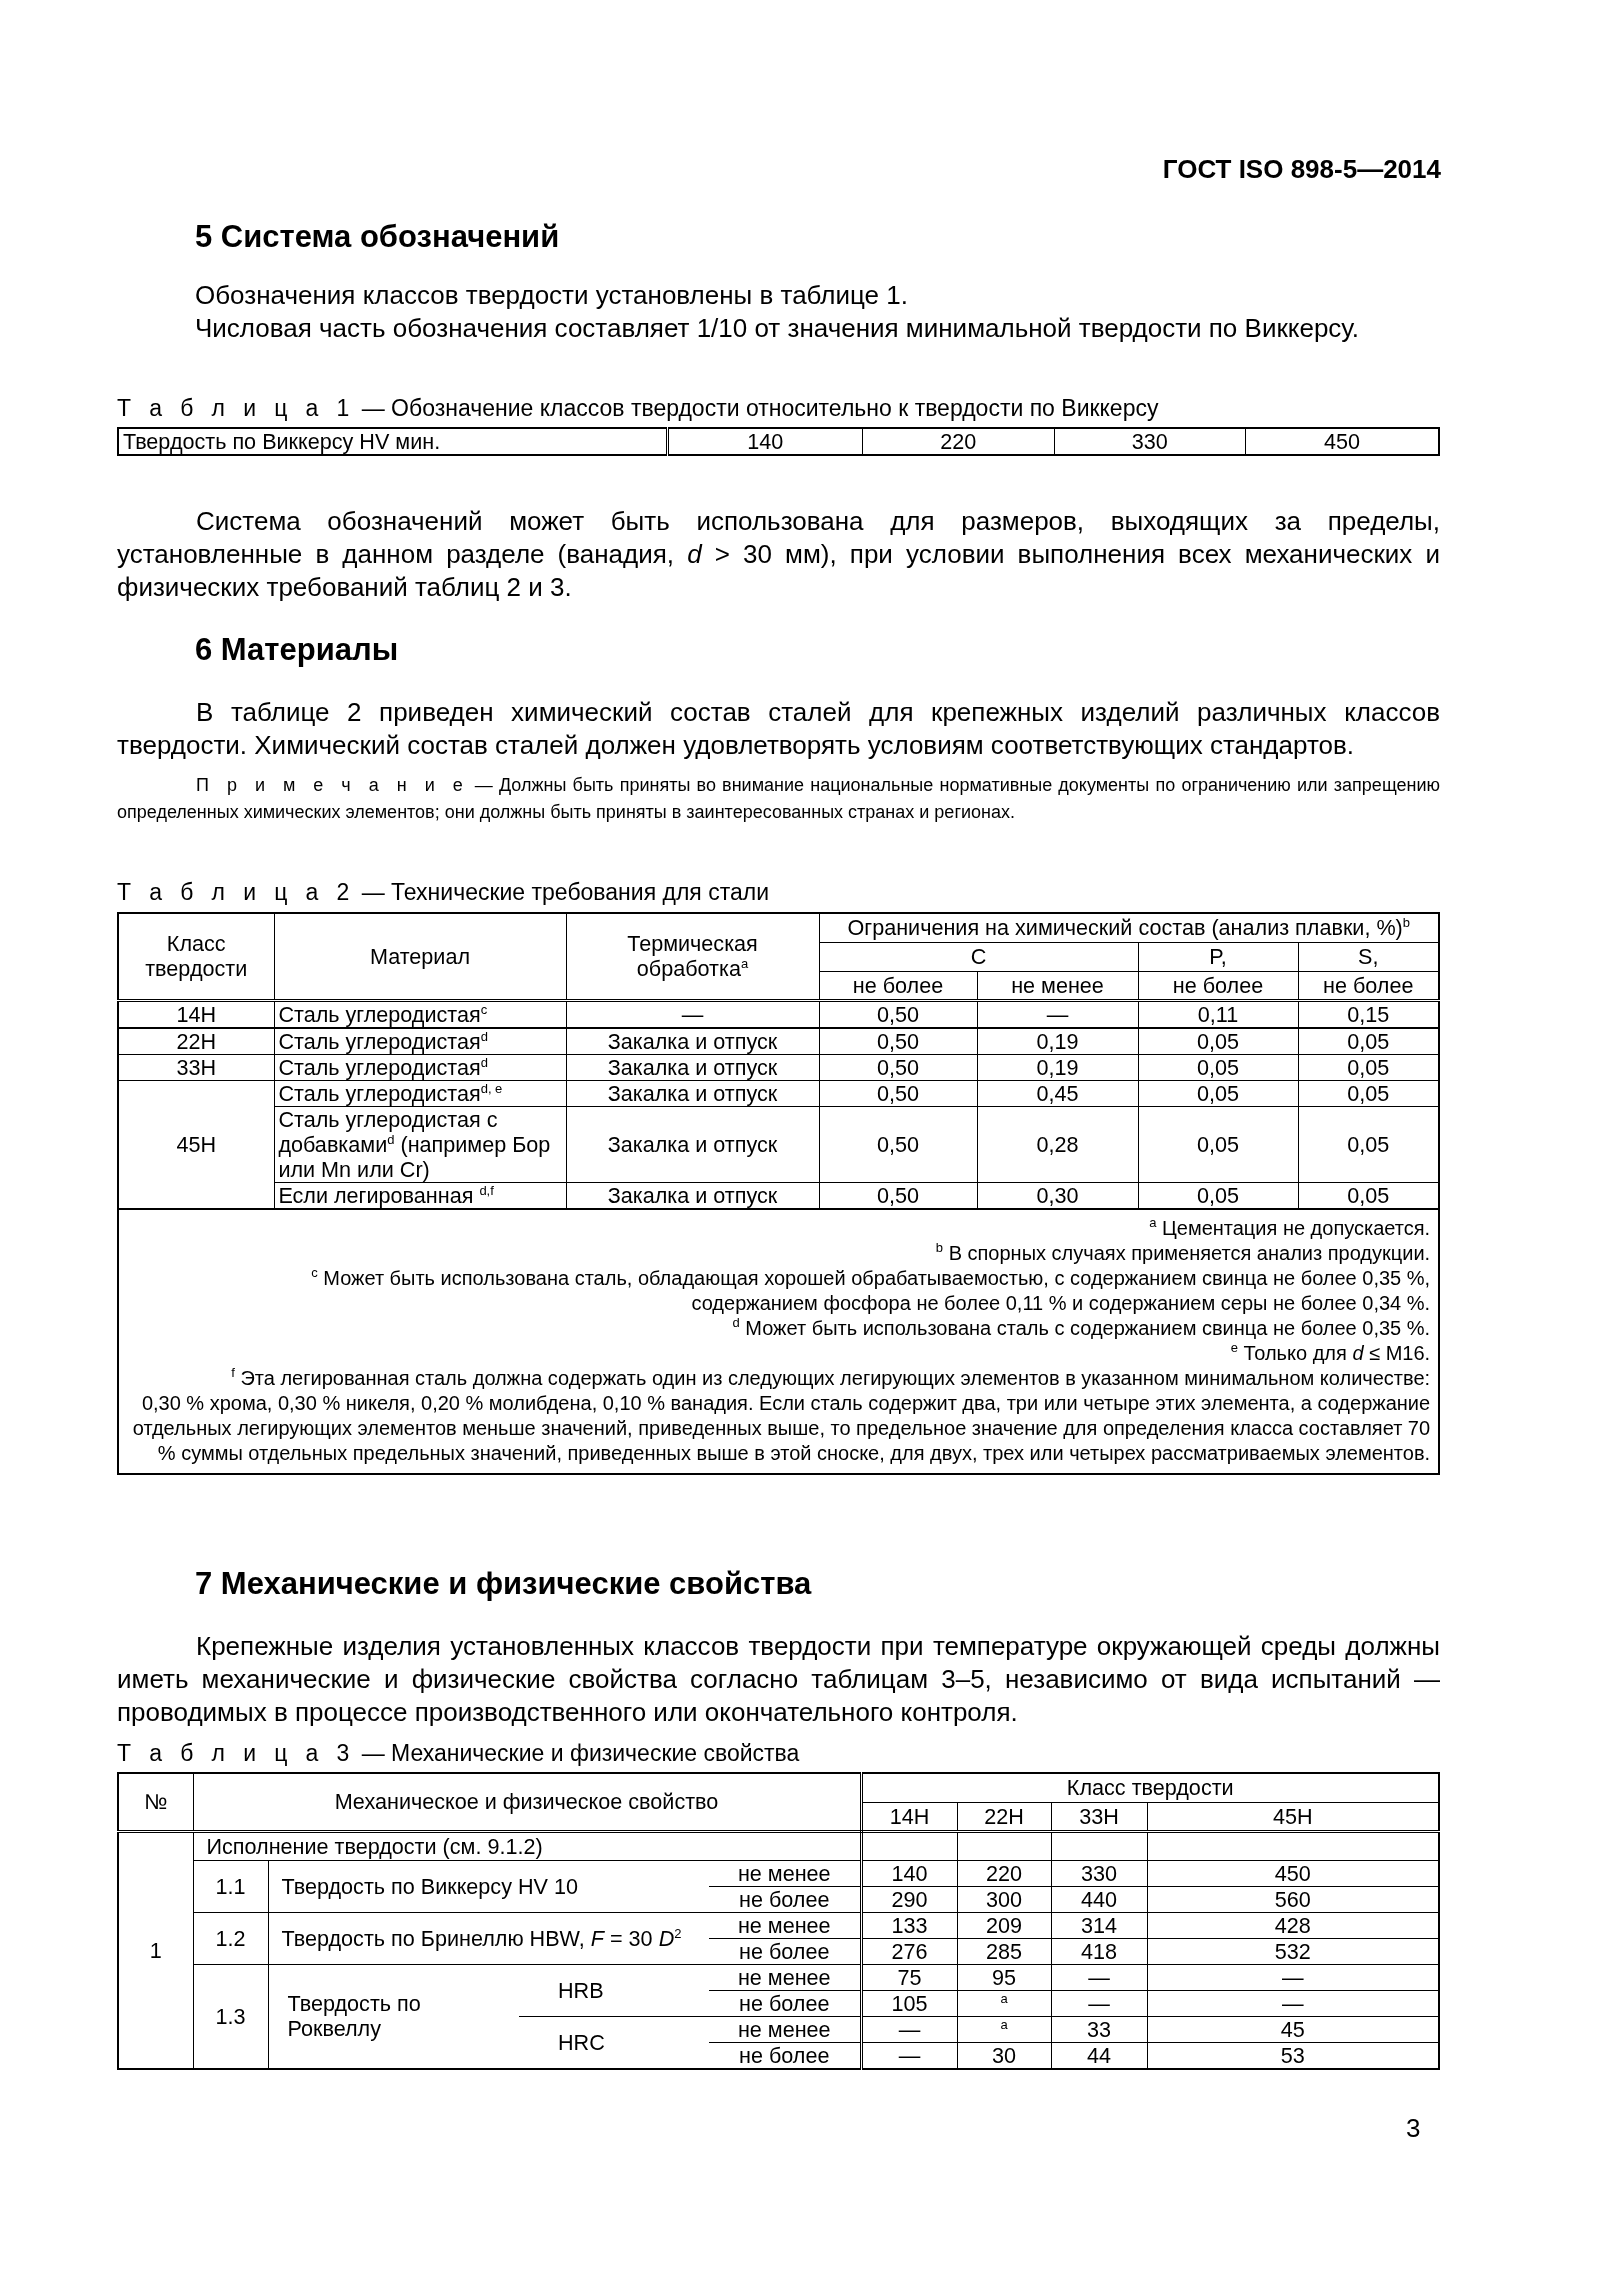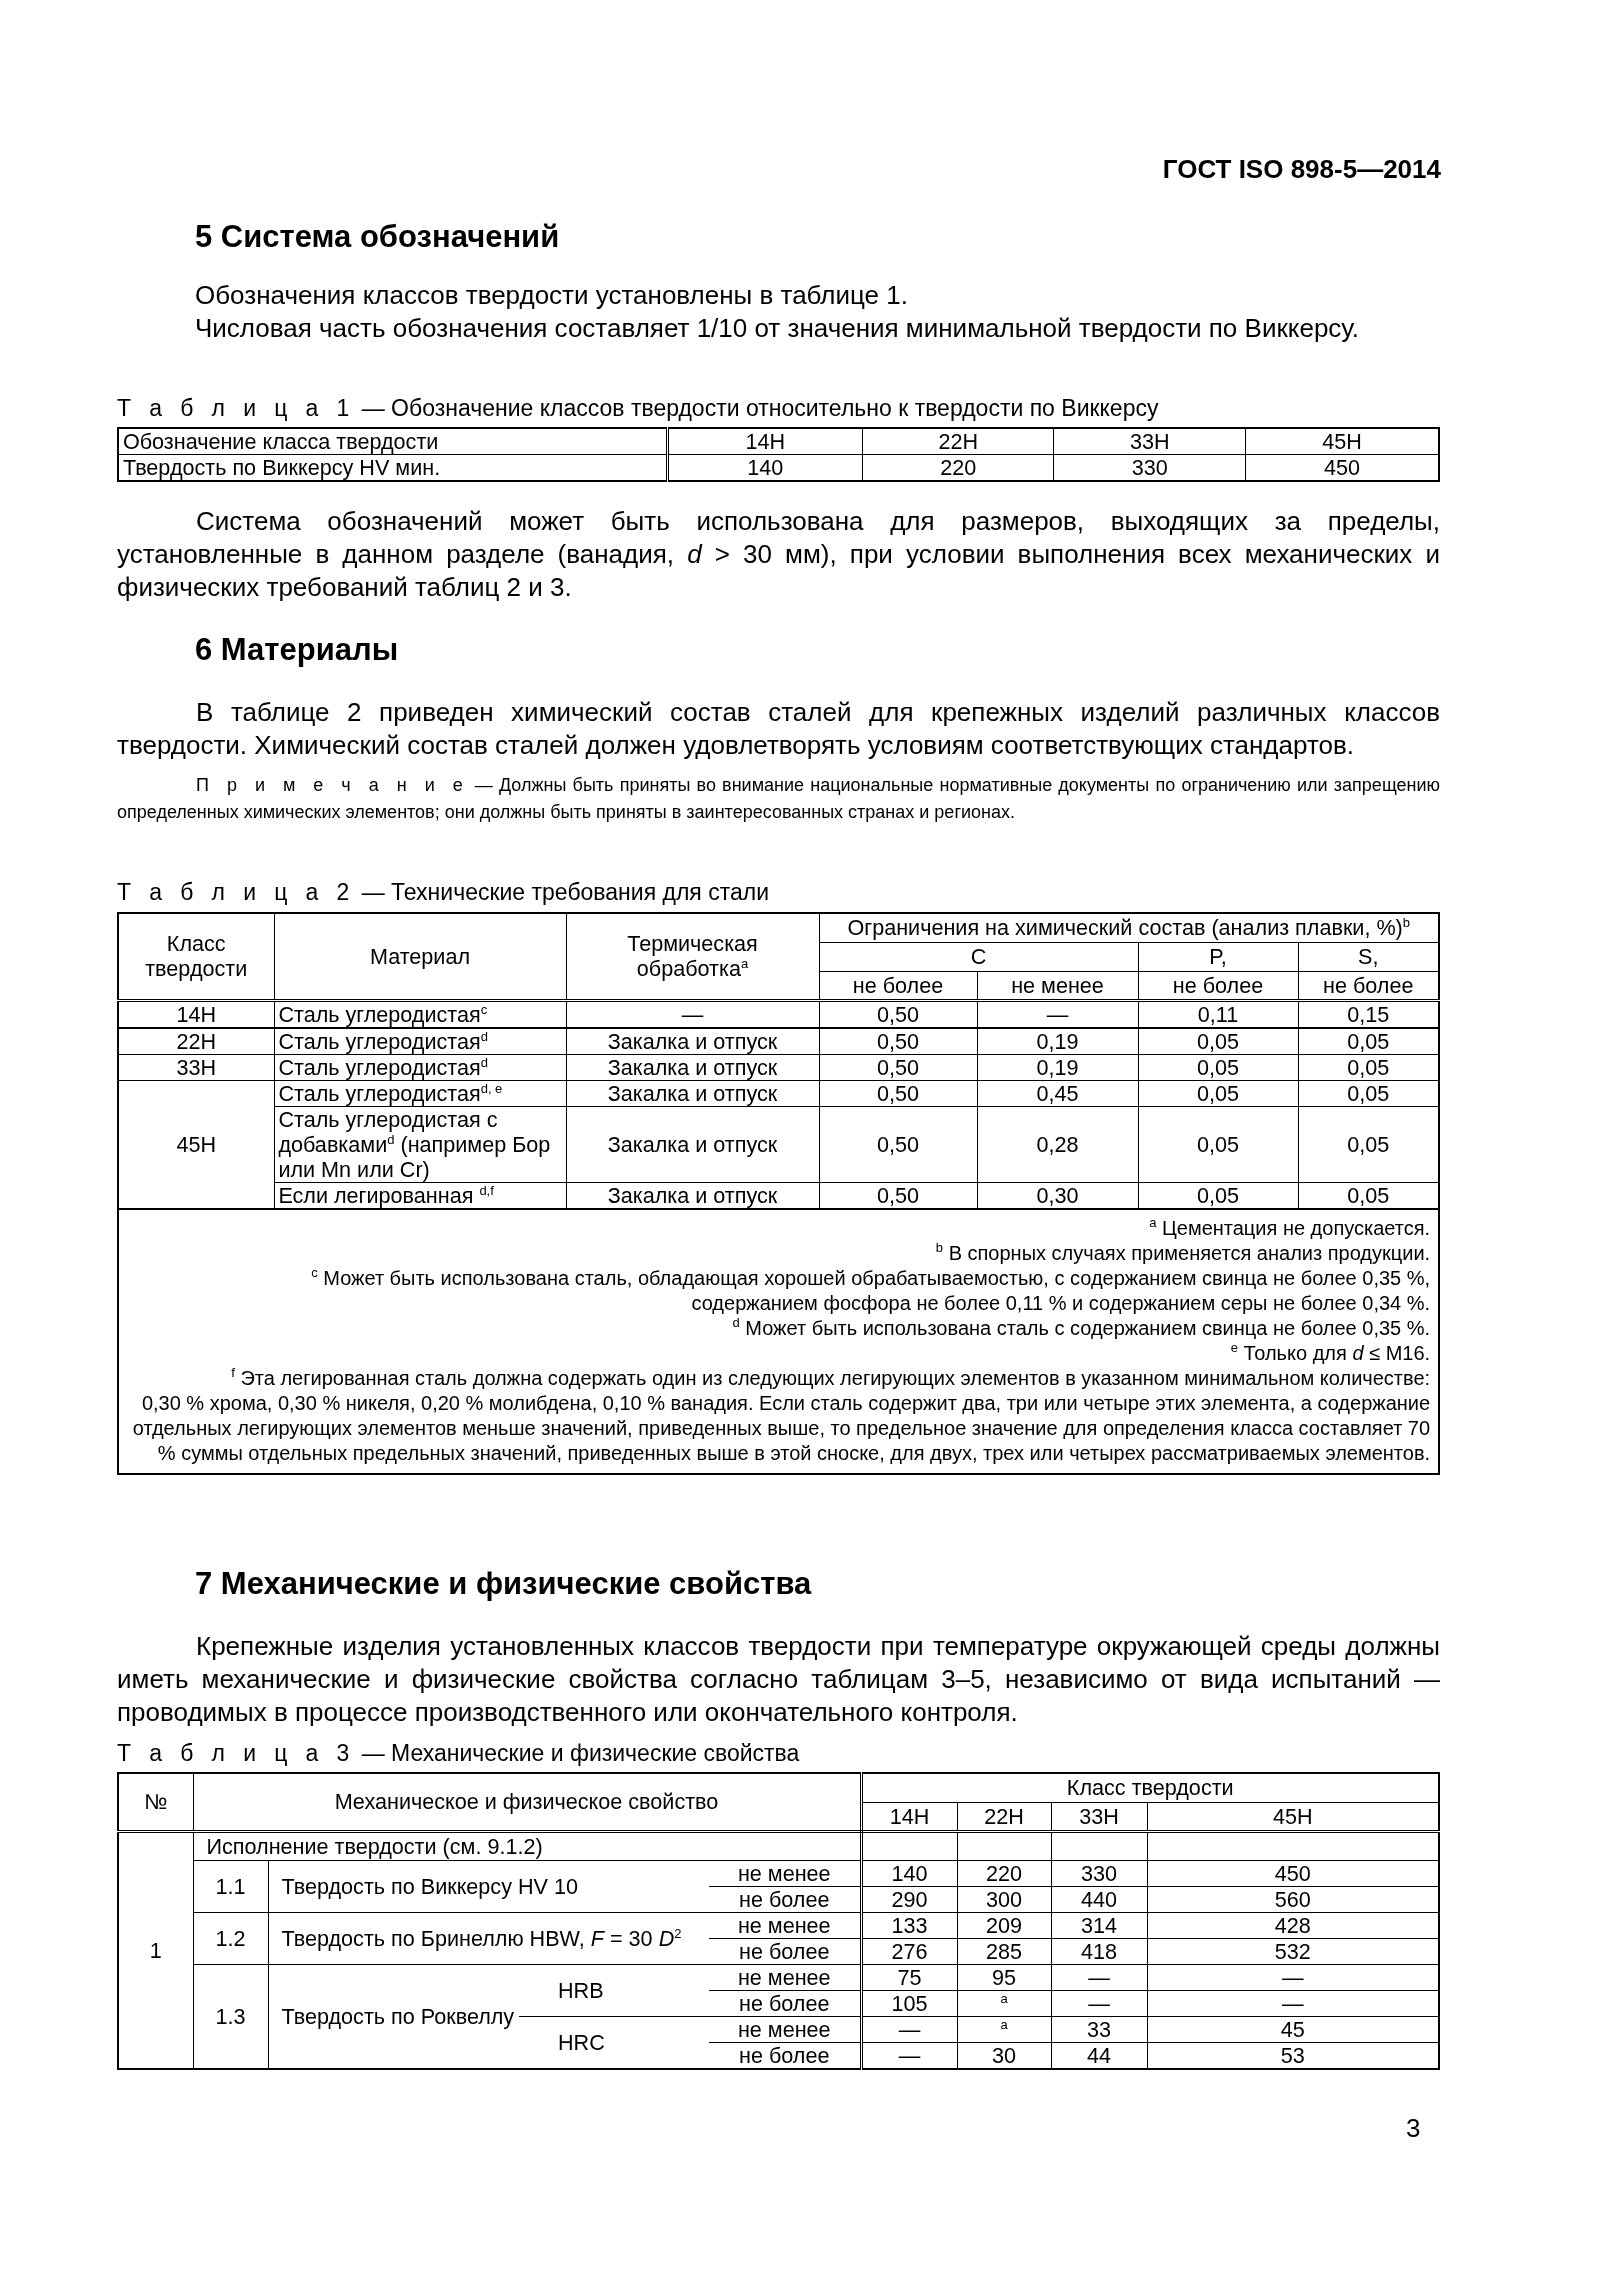--- a/index.html
+++ b/index.html
@@ -44,27 +44,20 @@
 </div>
 <table style="top:427px; left:117px; width:1323px; font-size:21.6px" class="outer">
   <colgroup>
       <col style="width:549px">
       <col>
       <col>
       <col>
       <col>
     </colgroup>
   <tbody>
-      <tr>
-    <td class="l dbl-right">Обозначение класса твердости</td>
-    <td class="c">14H</td>
-    <td class="c">22H</td>
-    <td class="c">33H</td>
-    <td class="c">45H</td>
-  </tr>
   <tr>
     <td class="l dbl-right">Твердость по Виккерсу HV мин.</td>
     <td class="c">140</td>
     <td class="c">220</td>
     <td class="c">330</td>
     <td class="c">450</td>
   </tr>
 </tbody>
   </table>
 
@@ -248,21 +241,21 @@
   <tr>
     <td class="c dbl-right" style="border-left:none">не более</td>
     <td class="c">276</td>
     <td class="c">285</td>
     <td class="c">418</td>
     <td class="c">532</td>
   </tr>
 
   <tr>
     <td rowspan="4" class="c">1.3</td>
-    <td rowspan="4" class="l" style="border-right:none; padding-left:13px">Твердость по Роквеллу</td>
+    <td rowspan="4" class="l" style="border-right:none; padding-left:19px">Твердость по Роквеллу</td>
     <td rowspan="2" class="l" style="border-left:none; border-right:none; padding-left:39px">HRB</td>
     <td class="c dbl-right" style="border-left:none">не менее</td>
     <td class="c">75</td>
     <td class="c">95</td>
     <td class="c">—</td>
     <td class="c">—</td>
   </tr>
   <tr>
     <td class="c dbl-right" style="border-left:none">не более</td>
     <td class="c">105</td>

